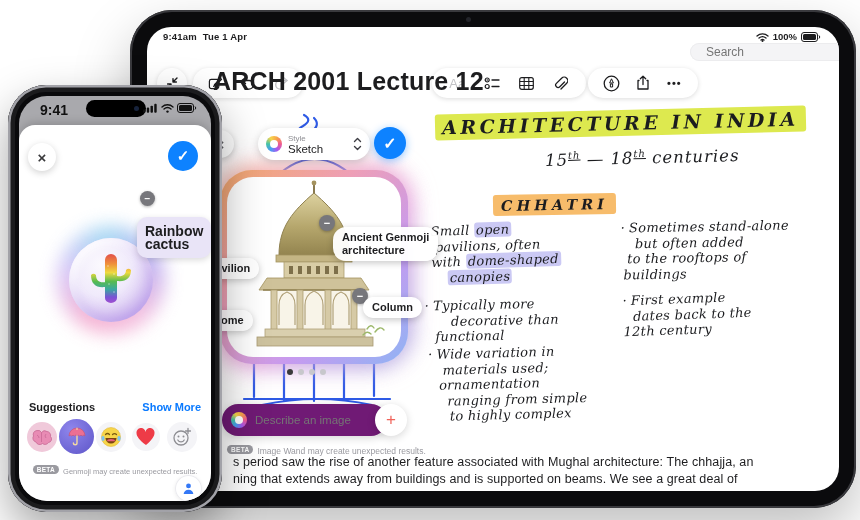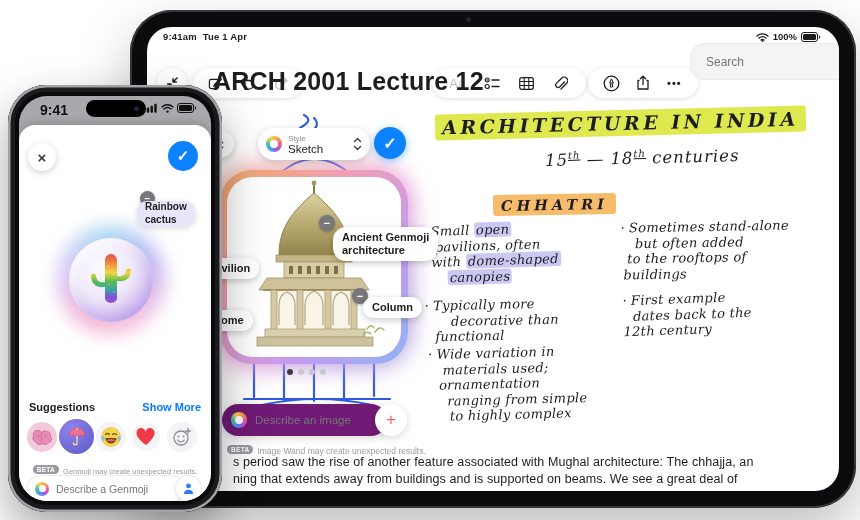--- a/index.html
+++ b/index.html
@@ -15,21 +15,21 @@
 
   .istatus{top:4px;left:16px;font-size:9.5px;font-weight:600;color:#1d1d1f;letter-spacing:.2px;}
   .istatus-r{top:4px;right:18px;font-size:9.5px;font-weight:600;display:flex;align-items:center;gap:4px;}
 
   .pill{background:#fff;border-radius:15px;height:30px;display:flex;align-items:center;
         box-shadow:0 1px 5px rgba(0,0,0,.14);margin-top:24px;}
   .tb{top:17px;}
   .tbtn{width:26px;height:26px;display:flex;align-items:center;justify-content:center;}
   .aa{font-size:13px;color:#c2c2c6;font-weight:500;}
   .dots3{font-size:11px;letter-spacing:1px;color:#1d1d1f;font-weight:700;}
-  .search-pill{left:543px;top:16px;width:146px;background:#f4f4f6;border-radius:15px;height:37px;
+  .search-pill{left:543px;top:16px;width:146px;background:#f4f4f6;border-radius:15px;height:18px;
                display:flex;align-items:center;padding:0 9px;box-shadow:inset 0 0 0 1px #ececee;}
   .search-pill input{border:0;background:transparent;outline:none;flex:1;font-size:12px;color:#8e8e93;
                      font-family:"Liberation Sans",sans-serif;margin-left:5px;}
 
   .note-title{left:66px;top:40px;font-size:25px;font-weight:700;letter-spacing:.2px;}
 
   
   .hw{font-family:"DejaVu Serif",serif;font-style:italic;color:#1b1c1f;}
   .hw-heading{left:288px;top:85px;font-size:19px;font-weight:700;letter-spacing:3.5px;transform:rotate(-1.4deg);}
   .mk-y{background:#dde94f;padding:2px 7px;border-radius:3px;box-decoration-break:clone;}
@@ -98,22 +98,22 @@
   .sheet{left:0;top:29px;right:0;bottom:0;background:#fff;border-radius:16px 16px 0 0;
          box-shadow:0 -2px 10px rgba(0,0,0,.18);}
   .ph-close{left:9px;top:18px;width:28px;height:28px;background:#fff;box-shadow:0 2px 7px rgba(0,0,0,.18);
             color:#3a3a3c;font-size:15px;font-weight:600;}
   .ph-check{left:149px;top:16px;width:30px;height:30px;background:#0d82ff;color:#fff;font-size:15px;font-weight:700;}
   .bubble-glow{left:38px;top:101px;width:108px;height:108px;border-radius:50%;filter:blur(9px);opacity:.8;
      background:conic-gradient(from 210deg,#f3a0c8,#cdb8f5,#8fd0f0,#b0a0ef,#f0b0d8,#f3a0c8);}
   .bubble{left:50px;top:113px;width:84px;height:84px;border-radius:50%;
      background:radial-gradient(circle at 38% 32%,#fbf9fe 0%,#f0eafb 40%,#ddccf4 68%,#c5abee 88%,#b292e6 100%);
      box-shadow:inset -5px -7px 14px rgba(150,110,220,.35),inset 4px 5px 9px rgba(255,255,255,.95);}
-  .gen-tag{left:118px;top:76px;background:#e9e4f7;box-shadow:0 2px 6px rgba(0,0,0,.15);
-           border-radius:10px;font-size:10px;font-weight:700;line-height:12.5px;padding:0 8px;}
+  .gen-tag{left:118px;top:92px;background:#e9e4f7;box-shadow:0 2px 6px rgba(0,0,0,.15);
+           border-radius:10px;font-size:14px;font-weight:700;line-height:12.5px;padding:8px 8px;}
   .gen-minus{left:121px;top:66px;width:15px;height:15px;font-size:10px;}
   .sug-lbl{left:10px;top:276px;font-size:11px;font-weight:700;}
   .showmore{right:10px;top:276px;font-size:11px;font-weight:600;color:#0a7aff;}
   .emocircle{border-radius:50%;display:flex;align-items:center;justify-content:center;}
   .ph-beta{left:0;right:0;top:335px;text-align:center;}
   .ph-beta .betaline{font-size:7.5px;}
   .gen-input{left:8px;top:350px;width:142px;height:27px;border-radius:14px;background:#fff;
      box-shadow:inset 0 0 0 1px #ebebef,0 1px 4px rgba(0,0,0,.08);display:flex;align-items:center;
      padding:0 8px;gap:5px;}
   .gen-input .ai-swirl{width:14px;height:14px;}
@@ -497,26 +497,20 @@
               <circle cx="11.5" cy="9.5" r="1" fill="#8e8e93"></circle>
               <path d="M5.8,13 a3.6,3.6 0 0 0 6.4,0" stroke="#8e8e93" stroke-width="1.2" fill="none" stroke-linecap="round"></path>
               <path d="M16,1.5 V6.5 M13.5,4 H18.5" stroke="#8e8e93" stroke-width="1.3" stroke-linecap="round"></path>
             </svg>
         </div>
 
         <div class="abs ph-beta">
           <span class="betapill">BETA</span><span class="betaline">Genmoji may create unexpected results.</span>
         </div>
 
-        <div class="abs gen-input">
-          <span class="ai-swirl">
-              <i></i>
-            </span>
-          <input readonly="" placeholder="Describe a Genmoji" style="">
-        </div>
         <div class="abs roundbtn gen-person">
           <svg width="13" height="13" viewBox="0 0 14 14">
               <circle cx="7" cy="4.2" r="2.6" fill="#3478f6"></circle>
               <path d="M1.8,13 a5.2,4.6 0 0 1 10.4,0 Z" fill="#3478f6"></path>
             </svg>
         </div>
       </div>
     </div>
   </div>
 

